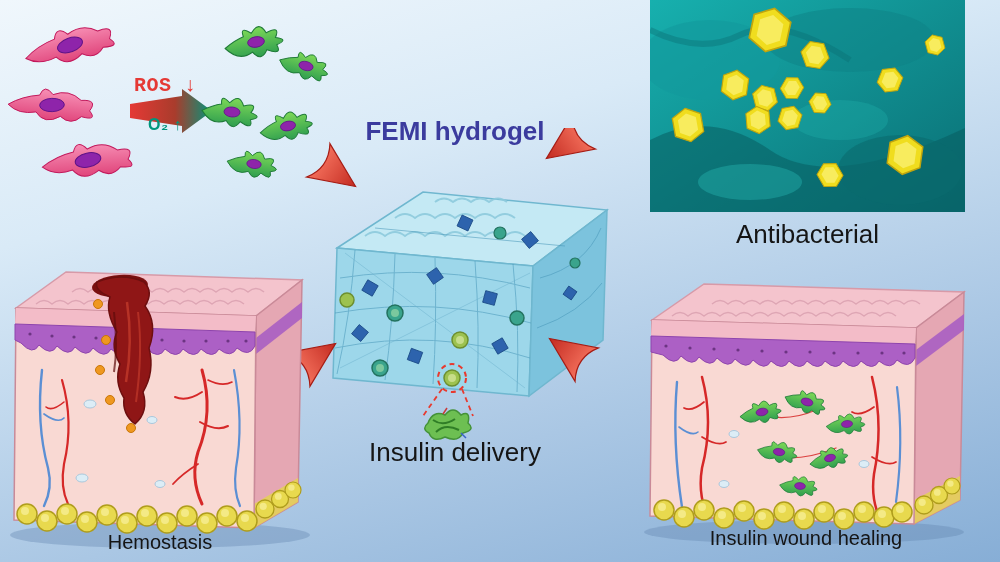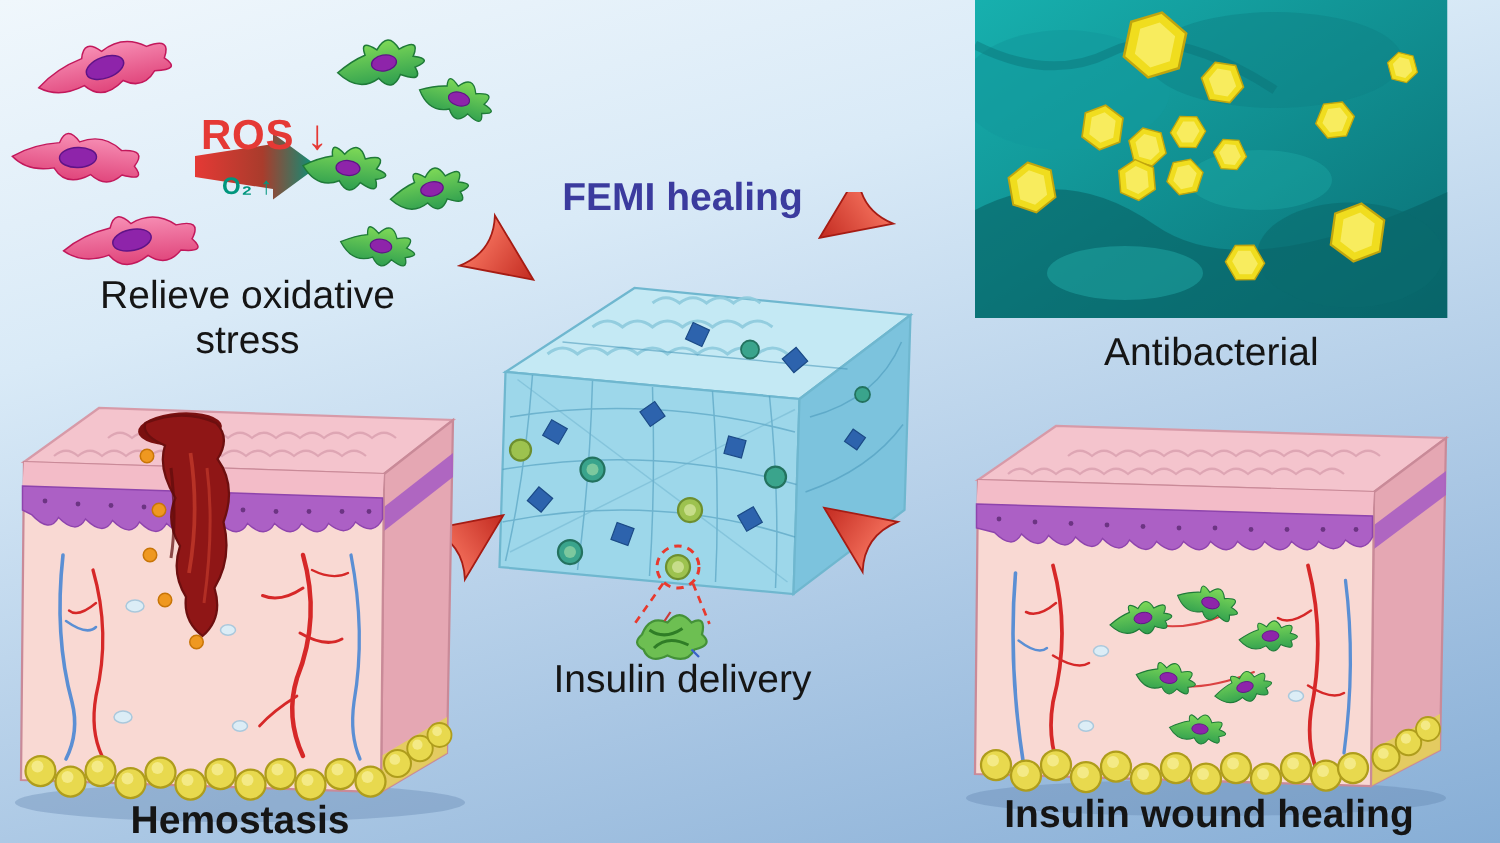--- a/index.html
+++ b/index.html
@@ -3,25 +3,25 @@
 <meta charset="utf-8">
 <style>
   * { margin:0; padding:0; box-sizing:border-box; }
   body { font-family:"Liberation Sans", sans-serif; }
   .canvas {
     position:relative; width:1000px; height:562px; overflow:hidden;
     background:linear-gradient(165deg,#f0f7fc 0%,#d9eaf7 30%,#aac7e4 70%,#87aed6 100%);
   }
   .abs { position:absolute; }
   .label { position:absolute; color:#111; text-align:center; }
-  .lbl-ros { font-size:28px; font-weight:bold; color:#e53935; letter-spacing:.5px; }
+  .lbl-ros { font-size:20px; font-weight:bold; color:#e53935; letter-spacing:.5px;font-family:Liberation Mono, monospace; }
   .lbl-o2  { font-size:16px; font-weight:bold; color:#00967d; letter-spacing:.5px; }
   .lbl-caption { font-size:26px; font-weight:500; line-height:1.15; color:#151515; }
   .lbl-title { font-size:26px; font-weight:700; color:#3b3b9e; }
-  .lbl-big { font-size:26px; font-weight:700; color:#151515; }
+  .lbl-big { font-size:20px; font-weight:400; color:#151515; }
   svg { display:block; }
 </style>
 </head>
 <body>
 
 <div class="canvas">
 
   <svg width="0" height="0" style="position:absolute" aria-hidden="true">
     <defs>
       <linearGradient id="pinkG" x1="0" y1="0" x2="0" y2="1">
@@ -337,23 +337,19 @@
   </svg>
 
   <div class="label lbl-ros" style="left:134px;top:74px">
     <span>ROS</span>
     <span>↓</span>
   </div>
   <div class="label lbl-o2" style="left:148px;top:116px">
     <span>O₂</span>
     <span>↑</span>
   </div>
-  <div class="label lbl-caption" style="left:10px;top:182px;width:310px">
-    <div>Relieve oxidative</div>
-    <div>stress</div>
-  </div>
-  <div class="label lbl-title" style="left:330px;top:116px;width:250px">FEMI healing</div>
+  <div class="label lbl-title" style="left:330px;top:116px;width:250px">FEMI hydrogel</div>
   <div class="label lbl-caption" style="left:650px;top:220px;width:315px">Antibacterial</div>
   <div class="label lbl-caption" style="left:330px;top:438px;width:250px">Insulin delivery</div>
   <div class="label lbl-big" style="left:25px;top:531px;width:270px">Hemostasis</div>
   <div class="label lbl-big" style="left:622px;top:527px;width:368px">Insulin wound healing</div>
 
 </div>
 
 </body></html>

